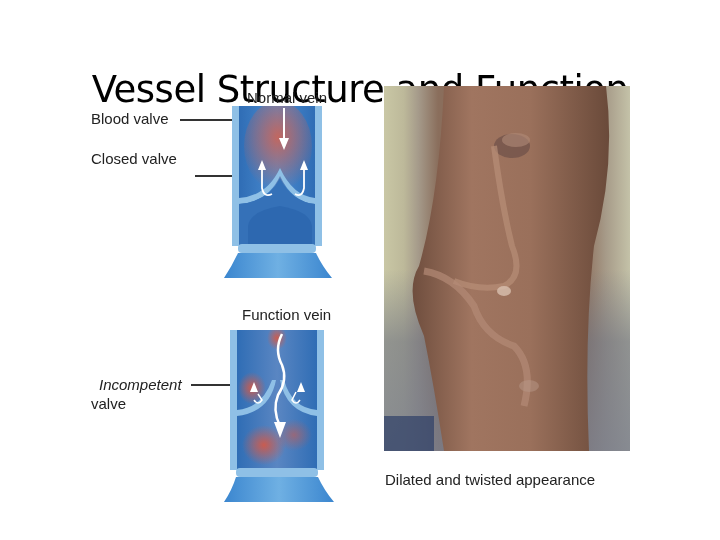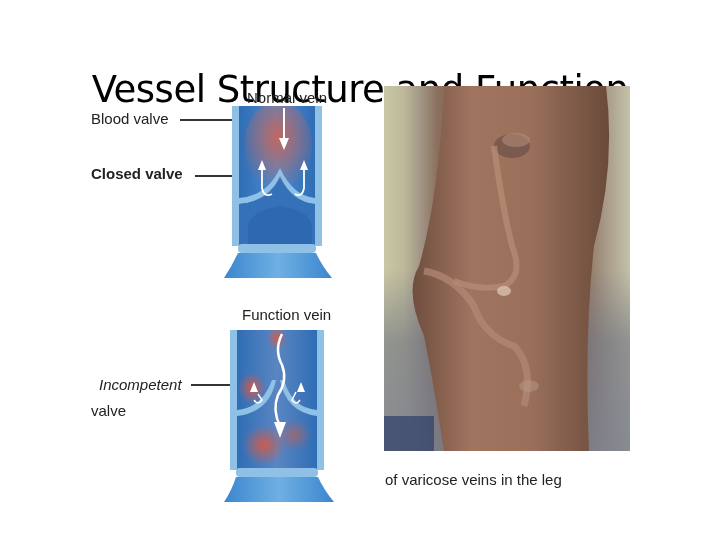--- a/index.html
+++ b/index.html
@@ -17,21 +17,21 @@
 </head>
 <body>
 
 <div>
   <h1 class="slide-title">Vessel Structure and Function</h1>
 
   <div>
     <div class="lbl" style="left:247px; top:89px;">Normal vein</div>
     <div class="lbl" style="left:91px; top:110px;">Blood valve</div>
     <div class="leader" style="left:180px; top:119px; width:104px;"></div>
-    <div class="lbl" style="left:91px; top:165px;font-weight:bold;">Closed valve</div>
+    <div class="lbl" style="left:91px; top:150px;">Closed valve</div>
     <div class="leader" style="left:195px; top:175px; width:90px;"></div>
 
     <svg class="diagram" style="left:222px; top:106px;" width="115" height="175" viewBox="0 0 115 175">
       <defs>
         <linearGradient id="lumenA" x1="0" y1="0" x2="1" y2="0">
           <stop offset="0" stop-color="#2f6db5"></stop>
           <stop offset="0.5" stop-color="#4a8bd0"></stop>
           <stop offset="1" stop-color="#2f6db5"></stop>
         </linearGradient>
         <radialGradient id="redA" cx="0.5" cy="0.4" r="0.6">
@@ -66,21 +66,21 @@
       <path d="M40 60 L40 82 Q42 92 50 88" fill="none" stroke="#fff" stroke-width="1.8"></path>
       <path d="M36 64 L40 54 L44 64 Z" fill="#fff"></path>
       <path d="M73 88 Q80 92 82 82 L82 60" fill="none" stroke="#fff" stroke-width="1.8"></path>
       <path d="M78 64 L82 54 L86 64 Z" fill="#fff"></path>
     </svg>
   </div>
 
   <div>
     <div class="lbl" style="left:242px; top:306px;">Function vein</div>
     <div class="lbl" style="left:99px; top:376px;font-style:italic;">Incompetent</div>
-    <div class="lbl" style="left:91px; top:395px;margin-top:7px;">valve</div>
+    <div class="lbl" style="left:91px; top:395px;">valve</div>
     <div class="leader" style="left:191px; top:384px; width:88px;"></div>
 
     <svg class="diagram" style="left:222px; top:330px;" width="115" height="175" viewBox="0 0 115 175">
       <defs>
         <linearGradient id="lumenB" x1="0" y1="0" x2="1" y2="0">
           <stop offset="0" stop-color="#2f6db5"></stop>
           <stop offset="0.5" stop-color="#5a86c2"></stop>
           <stop offset="1" stop-color="#2f6db5"></stop>
         </linearGradient>
         <radialGradient id="redB" cx="0.5" cy="0.5" r="0.5">
@@ -130,15 +130,15 @@
       <ellipse cx="128" cy="60" rx="18" ry="12" fill="#6e5048" opacity="0.7"></ellipse>
       <ellipse cx="132" cy="54" rx="14" ry="7" fill="#b08a78" opacity="0.6"></ellipse>
       <path d="M110 60 Q118 120 128 160 Q140 190 120 200 Q95 205 70 195" fill="none" stroke="#b88e78" stroke-width="6" opacity="0.7"></path>
       <path d="M40 185 Q70 190 90 220 Q100 250 130 260 Q150 280 140 320" fill="none" stroke="#b48a76" stroke-width="7" opacity="0.7"></path>
       <ellipse cx="120" cy="205" rx="7" ry="5" fill="#d9c0b0" opacity="0.8"></ellipse>
       <ellipse cx="145" cy="300" rx="10" ry="6" fill="#b89888" opacity="0.5"></ellipse>
       <rect x="0" y="330" width="50" height="35" fill="#2d3e66" opacity="0.7"></rect>
     </svg>
   </div>
   <div class="caption">
-    <div>of varicose veins in the leg</div>
+    <div>Dilated and twisted appearance</div>
   </div>
 </div>
 
 </body></html>

